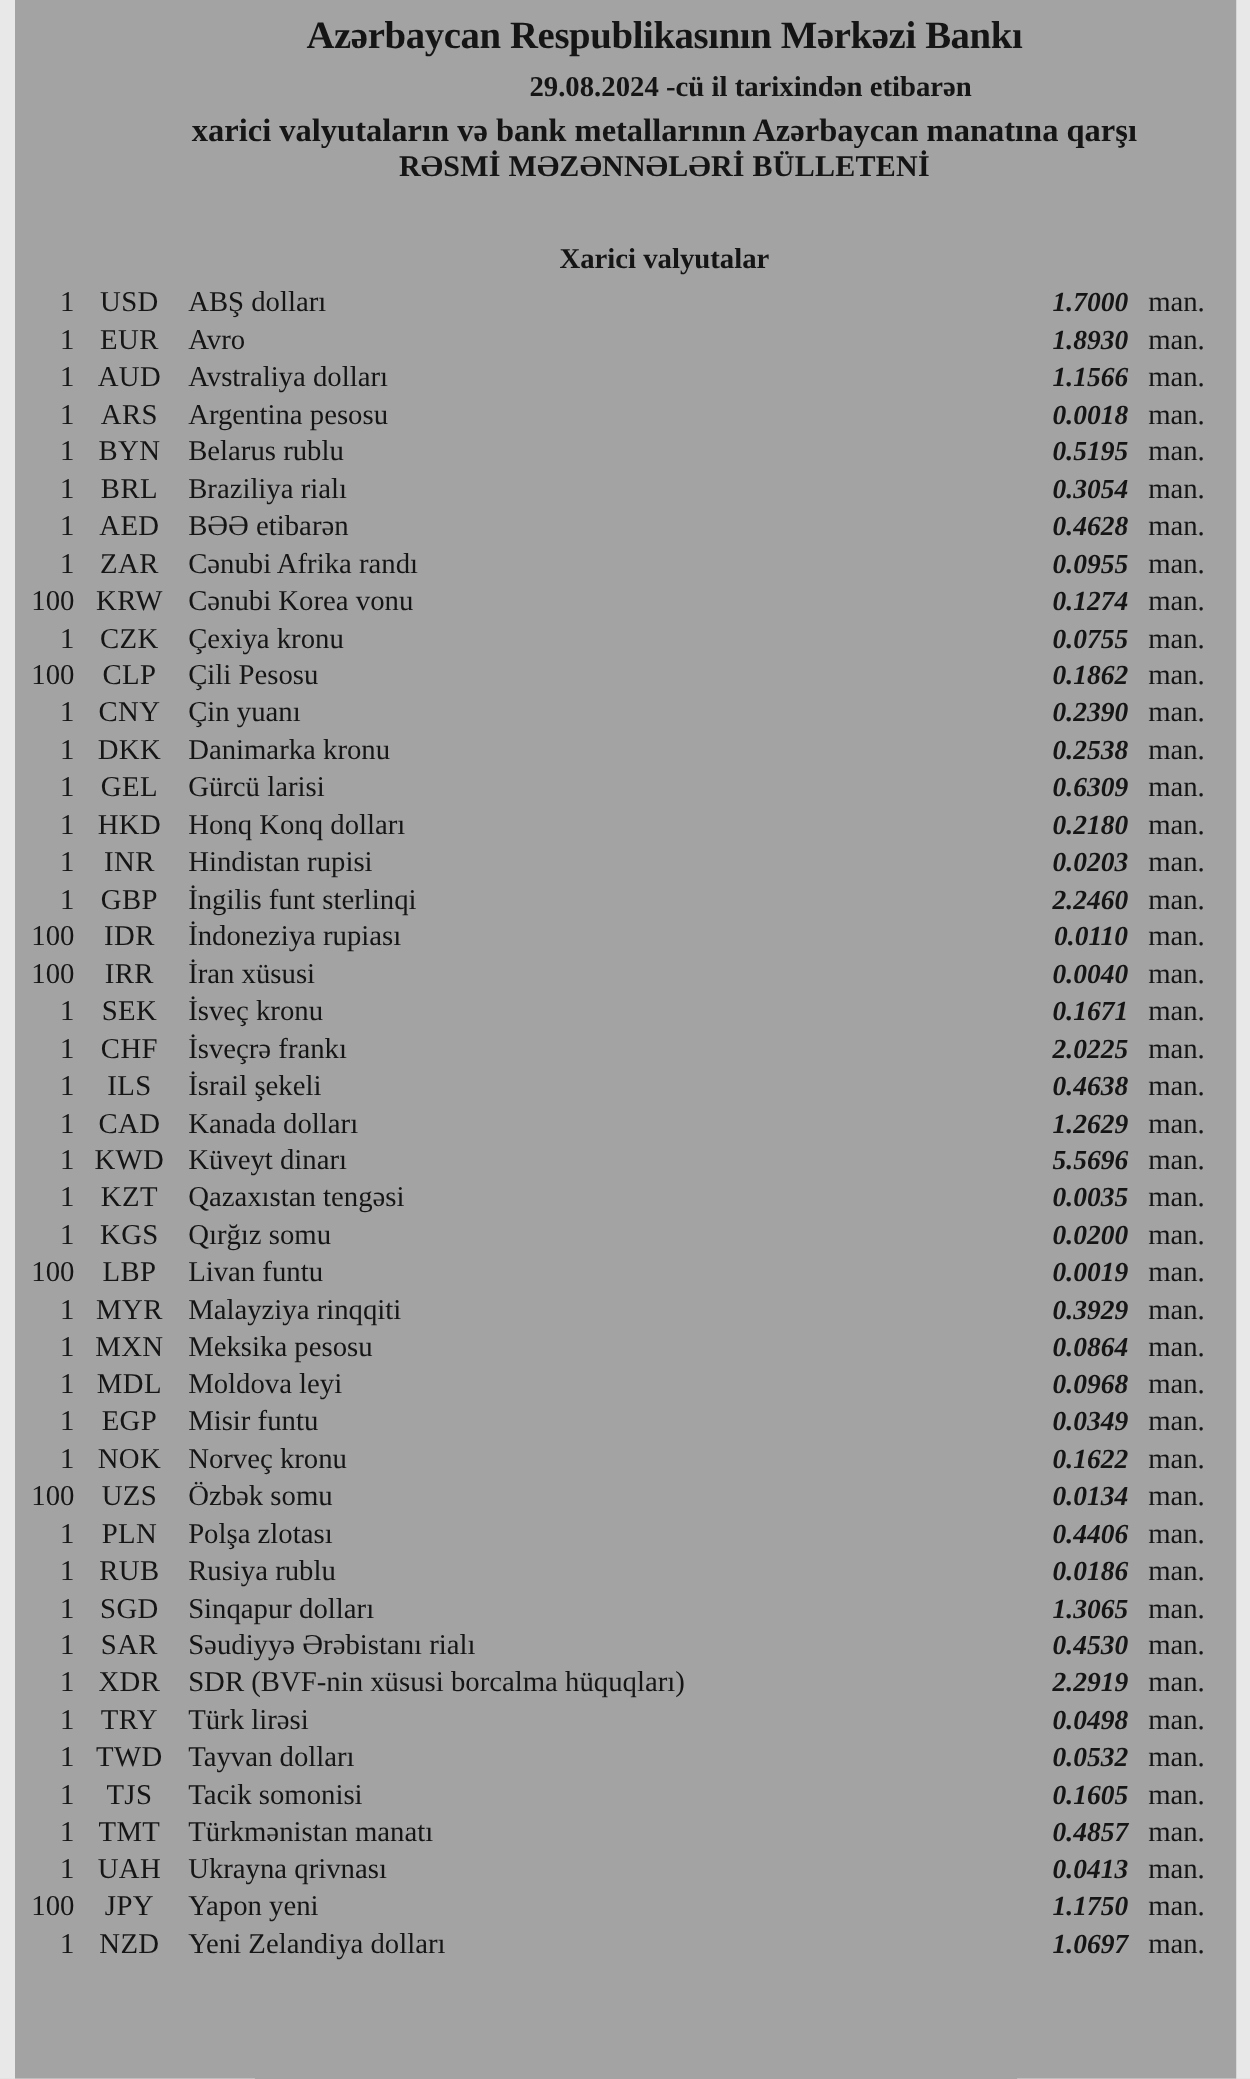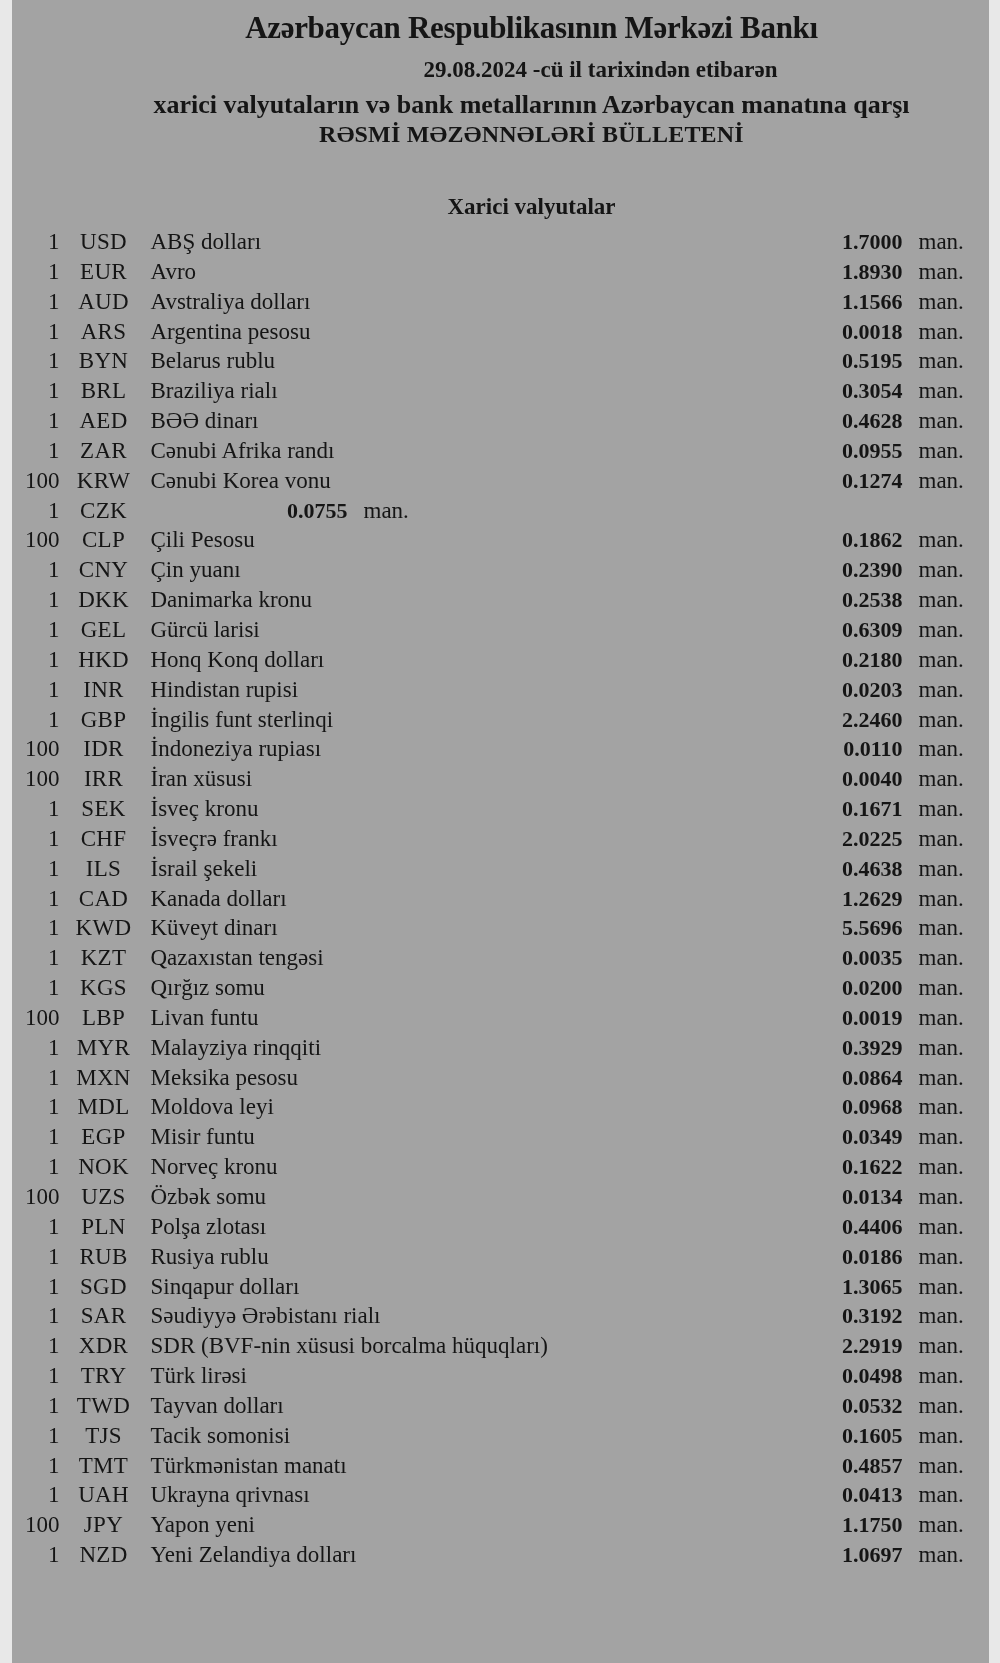--- a/index.html
+++ b/index.html
@@ -38,21 +38,21 @@
     display: flex;
     height: 29.85px;
     line-height: 29.85px;
     font-size: 23px;
     align-items: baseline;
   }
   .cell-qty  { width: 48px;  text-align: right;  flex: none; }
   .cell-code { width: 88px;  text-align: center; flex: none; letter-spacing: 0.3px; }
   .cell-name { width: 552px; padding-left: 3px;  flex: none; white-space: nowrap; overflow: hidden; }
   .cell-rate { width: 200px; text-align: right;  flex: none;
-               font-weight: bold; font-size: 22px; }
+               font-weight: bold; font-style: italic; font-size: 22px; }
   .cell-unit { padding-left: 16px; flex: none; }
 </style>
 </head>
 <body>
 
 <div class="page">
   <div class="hline bank-name">Azərbaycan Respublikasının Mərkəzi Bankı</div>
   <div class="hline date-line">29.08.2024 -cü il tarixindən etibarən</div>
   <div class="hline subject-line">xarici valyutaların və bank metallarının Azərbaycan manatına qarşı</div>
   <div class="hline section-title">Xarici valyutalar</div>
@@ -97,41 +97,42 @@
       <div class="rate-row">
         <div class="cell-qty">1</div>
         <div class="cell-code">BRL</div>
         <div class="cell-name">Braziliya rialı</div>
         <div class="cell-rate">0.3054</div>
         <div class="cell-unit">man.</div>
       </div>
       <div class="rate-row">
         <div class="cell-qty">1</div>
         <div class="cell-code">AED</div>
-        <div class="cell-name">BƏƏ dinarı</div>
+        <div class="cell-name">BƏƏ etibarən</div>
         <div class="cell-rate">0.4628</div>
         <div class="cell-unit">man.</div>
       </div>
       <div class="rate-row">
         <div class="cell-qty">1</div>
         <div class="cell-code">ZAR</div>
         <div class="cell-name">Cənubi Afrika randı</div>
         <div class="cell-rate">0.0955</div>
         <div class="cell-unit">man.</div>
       </div>
       <div class="rate-row">
         <div class="cell-qty">100</div>
         <div class="cell-code">KRW</div>
         <div class="cell-name">Cənubi Korea vonu</div>
         <div class="cell-rate">0.1274</div>
         <div class="cell-unit">man.</div>
       </div>
       <div class="rate-row">
         <div class="cell-qty">1</div>
         <div class="cell-code">CZK</div>
+        <div class="cell-name">Çexiya kronu</div>
         <div class="cell-rate">0.0755</div>
         <div class="cell-unit">man.</div>
       </div>
       <div class="rate-row">
         <div class="cell-qty">100</div>
         <div class="cell-code">CLP</div>
         <div class="cell-name">Çili Pesosu</div>
         <div class="cell-rate">0.1862</div>
         <div class="cell-unit">man.</div>
       </div>
@@ -307,21 +308,21 @@
         <div class="cell-qty">1</div>
         <div class="cell-code">SGD</div>
         <div class="cell-name">Sinqapur dolları</div>
         <div class="cell-rate">1.3065</div>
         <div class="cell-unit">man.</div>
       </div>
       <div class="rate-row">
         <div class="cell-qty">1</div>
         <div class="cell-code">SAR</div>
         <div class="cell-name">Səudiyyə Ərəbistanı rialı</div>
-        <div class="cell-rate">0.3192</div>
+        <div class="cell-rate">0.4530</div>
         <div class="cell-unit">man.</div>
       </div>
       <div class="rate-row">
         <div class="cell-qty">1</div>
         <div class="cell-code">XDR</div>
         <div class="cell-name">SDR (BVF-nin xüsusi borcalma hüquqları)</div>
         <div class="cell-rate">2.2919</div>
         <div class="cell-unit">man.</div>
       </div>
       <div class="rate-row">

